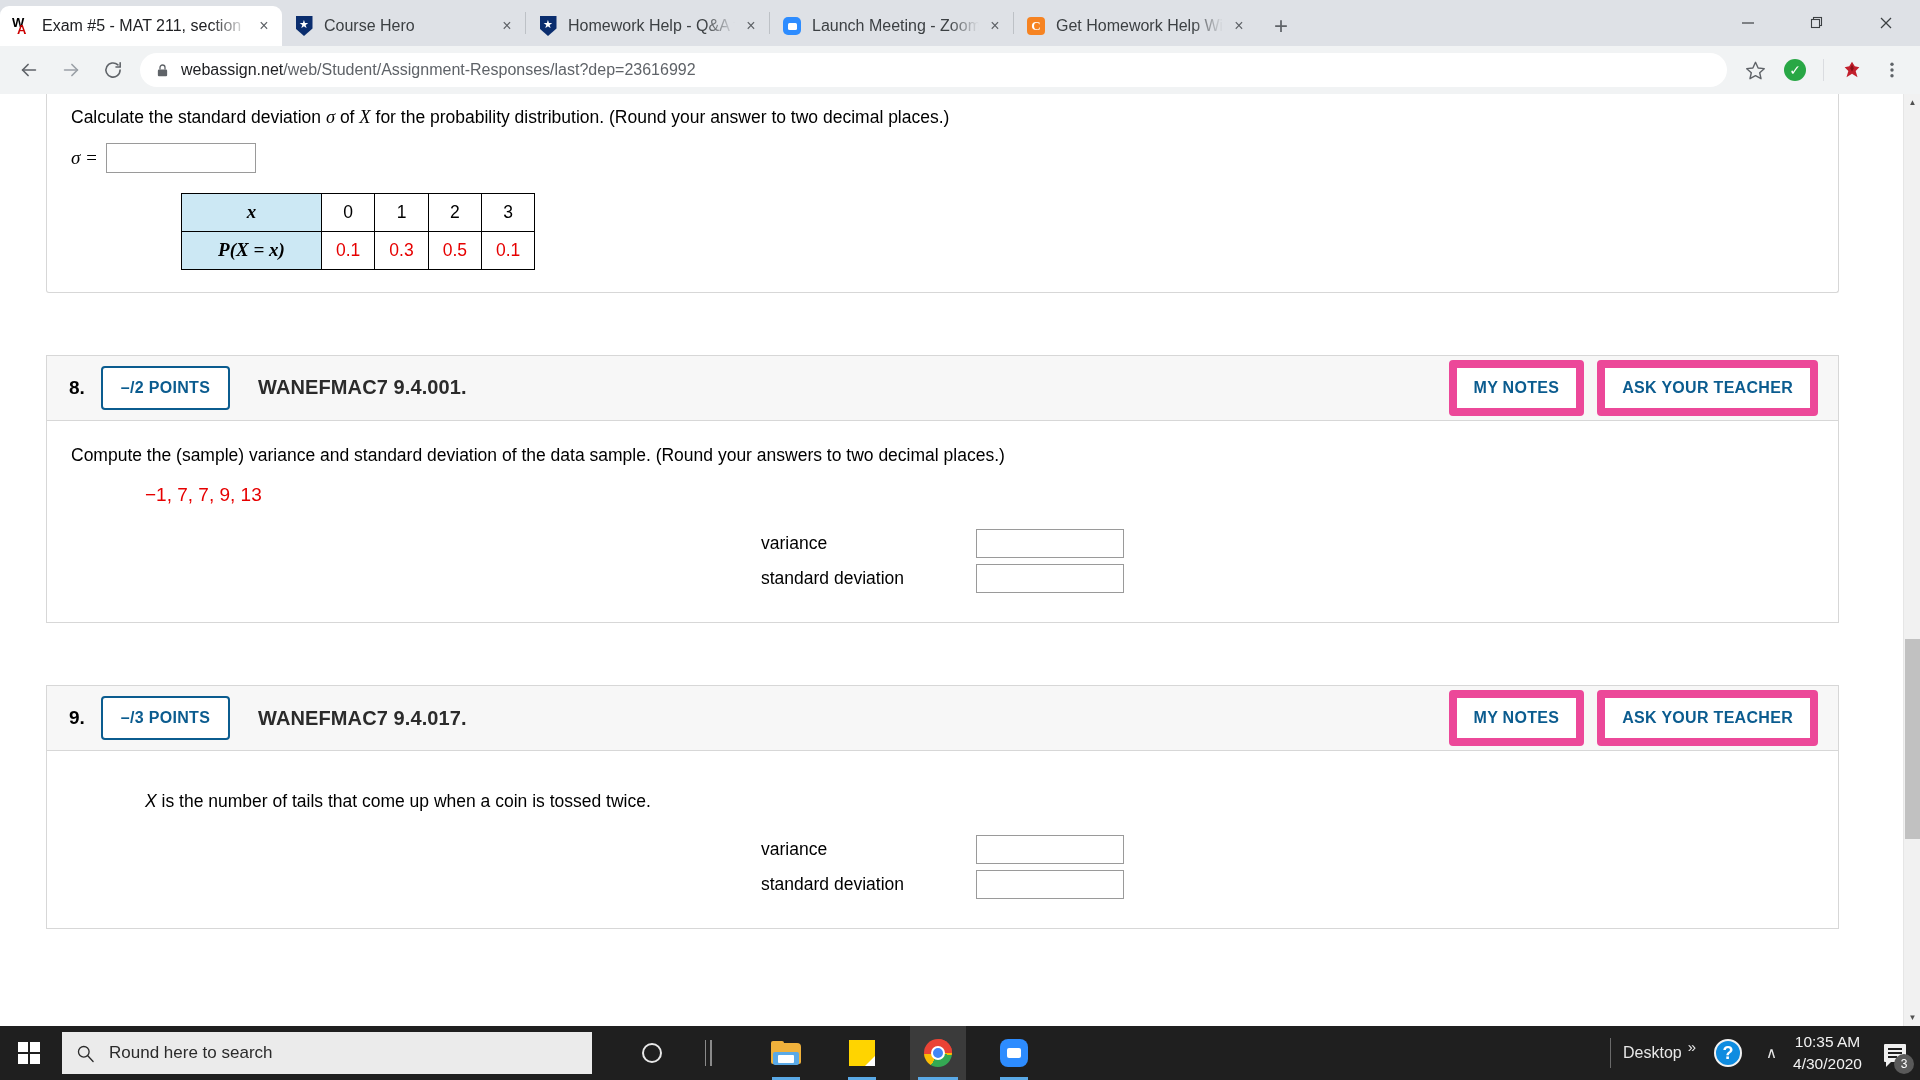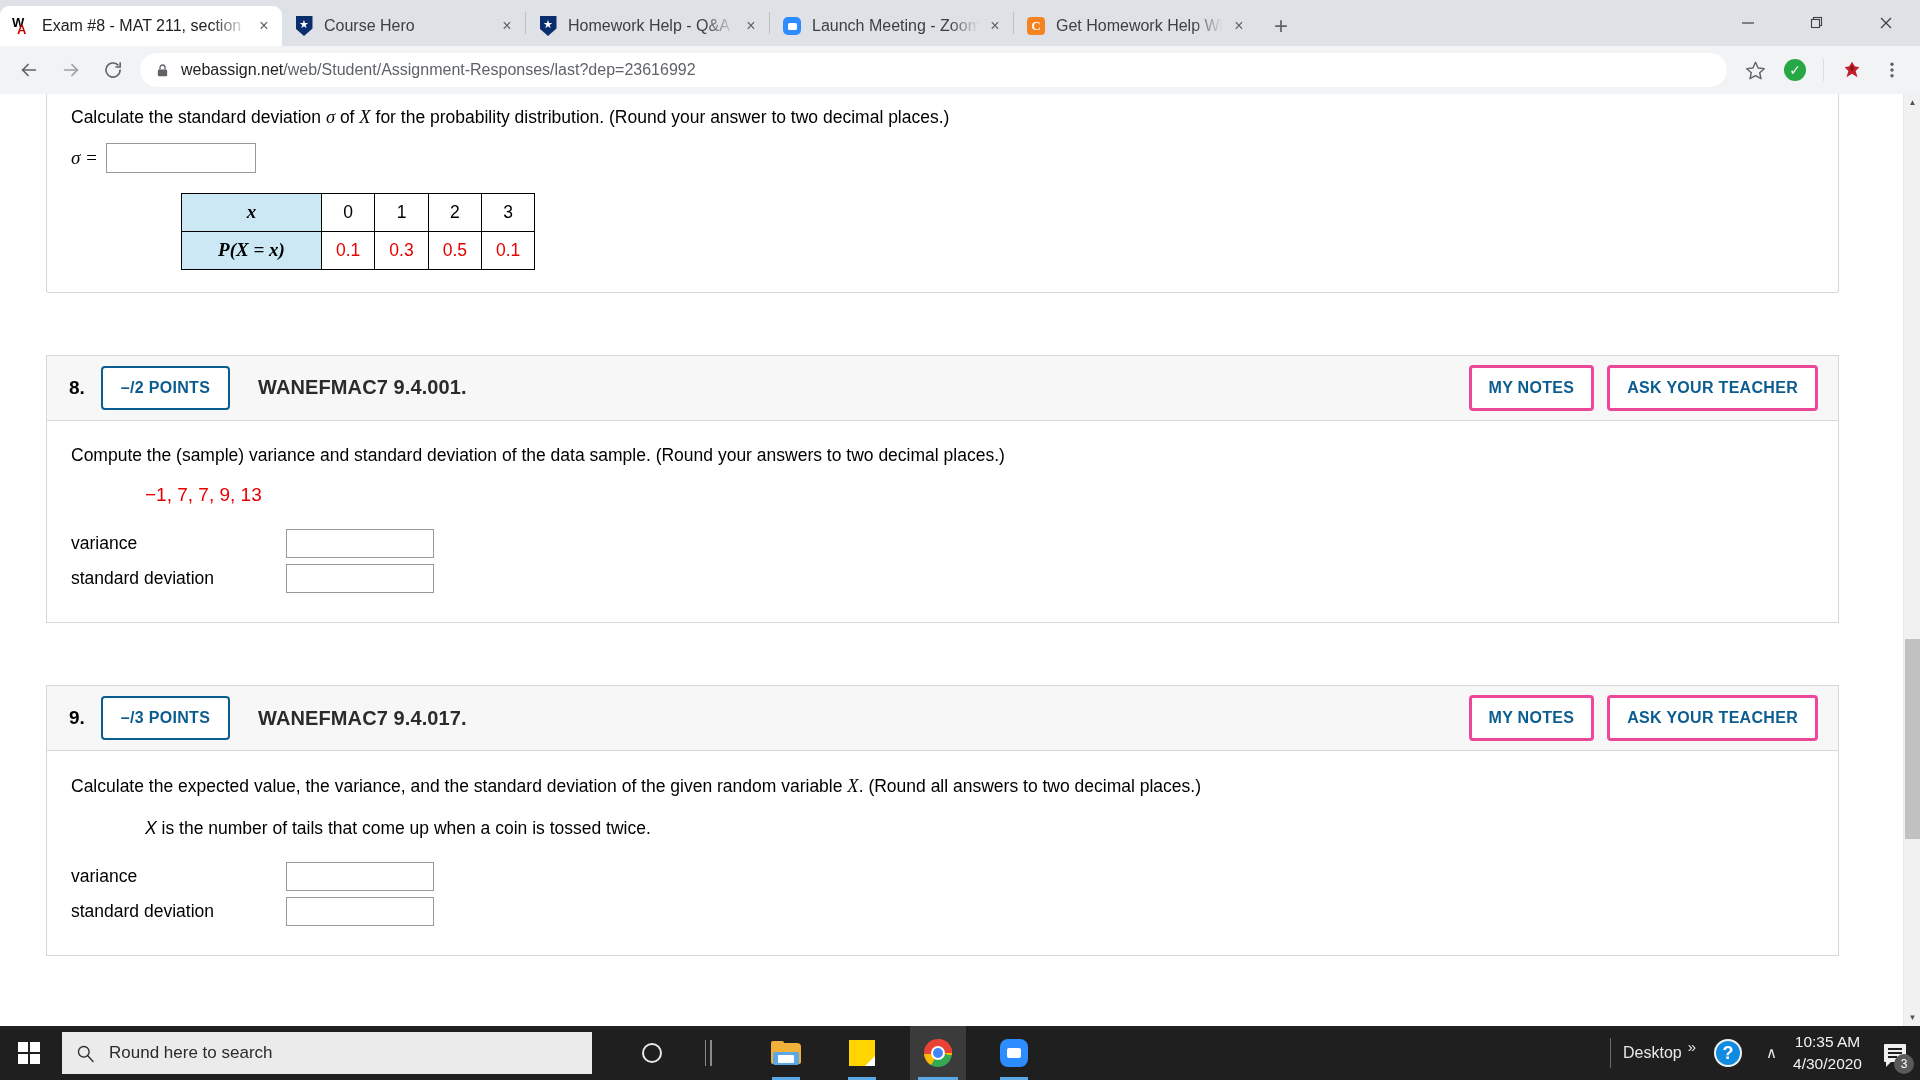--- a/index.html
+++ b/index.html
@@ -175,32 +175,32 @@
     border: 2px solid #0b5c8f; border-radius: 4px; color: #0b5c8f;
     font-size: 16px; font-weight: 600; letter-spacing: .3px;
     padding: 11px 18px; background: #fff; white-space: nowrap;
   }
   .qcode {
     font-size: 20px; font-weight: 700; color: #2b2b2b; margin-left: 28px;
     letter-spacing: .1px;
   }
   .qhead-right { margin-left: auto; display: flex; gap: 13px; }
   .obtn {
-    border: 3px solid #ec4899; border-radius: 4px; color: #0b5c8f;
+    border: 8px solid #ec4899; border-radius: 4px; color: #0b5c8f;
     background: #fff; font-size: 16px; font-weight: 600;
     padding: 11px 17px; letter-spacing: .3px; white-space: nowrap;
   }
   .qcard {
     border: 1px solid #d7d7d7; border-top: none; background: #fff;
     padding: 22px 24px 26px 24px;
   }
   .sample { margin: 16px 0 0 74px; font-size: 19px; }
   .sub-statement { margin: 18px 0 0 74px; font-size: 17.5px; }
   .fields { margin-top: 20px; }
-  .frow { display: flex; align-items: center; height: 35px; }
+  .frow { display: flex; align-items: center; height: 35px; justify-content: center; }
   .flabel { width: 215px; font-size: 17.5px; color: #000; }
   .fbox { width: 148px; height: 29px; border: 1px solid #9a9a9a; background: #fff; }
 
   
   .scrollbar {
     width: 17px; flex: 0 0 17px; background: #f1f1f1;
     position: relative; border-left: 1px solid #e6e6e6;
   }
   .sb-arrow {
     position: absolute; left: 0; width: 17px; height: 17px;
@@ -349,21 +349,21 @@
 
   <div class="tabstrip">
 
     <div class="tab active">
       <span class="favicon">
         <span class="fav-wa">
             <span class="w">W</span>
             <span class="a">A</span>
           </span>
       </span>
-      <span class="tab-title">Exam #8 - MAT 211, section</span>
+      <span class="tab-title">Exam #5 - MAT 211, section</span>
       <span class="tab-close">×</span>
     </div>
 
     <div class="tab inactive">
       <span class="favicon">
           <span class="shield">★</span>
         </span>
       <span class="tab-title">Course Hero</span>
       <span class="tab-close">×</span>
     </div>
@@ -540,21 +540,20 @@
           <div class="qhead">
             <span class="qnum">9.</span>
             <span class="points">–/3 POINTS</span>
             <span class="qcode">WANEFMAC7 9.4.017.</span>
             <span class="qhead-right">
               <button class="obtn">MY NOTES</button>
               <button class="obtn">ASK YOUR TEACHER</button>
             </span>
           </div>
           <div class="qcard">
-            <div class="qtext"><span>Calculate the expected value, the variance, and the standard deviation of the given random variable </span><i>X</i><span>. (Round all answers to two decimal places.)</span></div>
             <div class="sub-statement"><i>X</i><span> is the number of tails that come up when a coin is tossed twice.</span></div>
             <div class="fields">
               <div class="frow">
                 <span class="flabel">variance</span>
                 <input class="fbox" type="text" style="">
               </div>
               <div class="frow">
                 <span class="flabel">standard deviation</span>
                 <input class="fbox" type="text" style="">
               </div>

